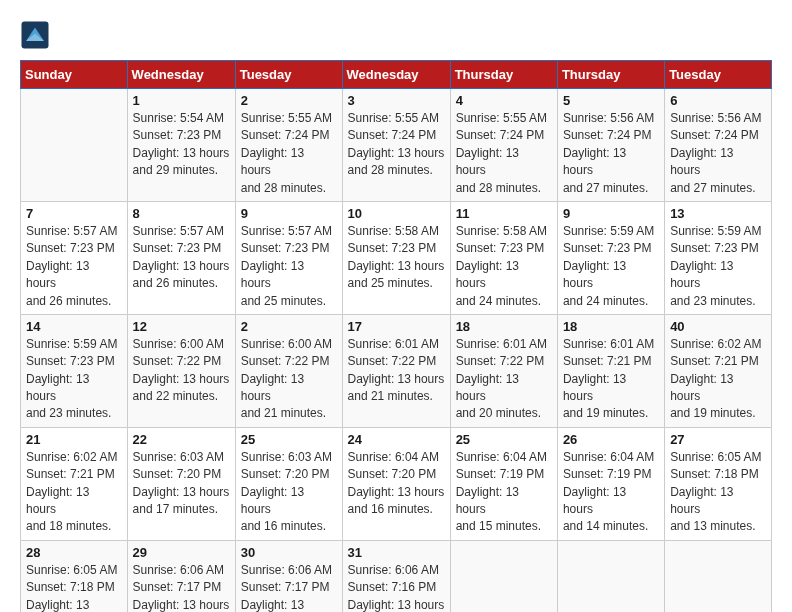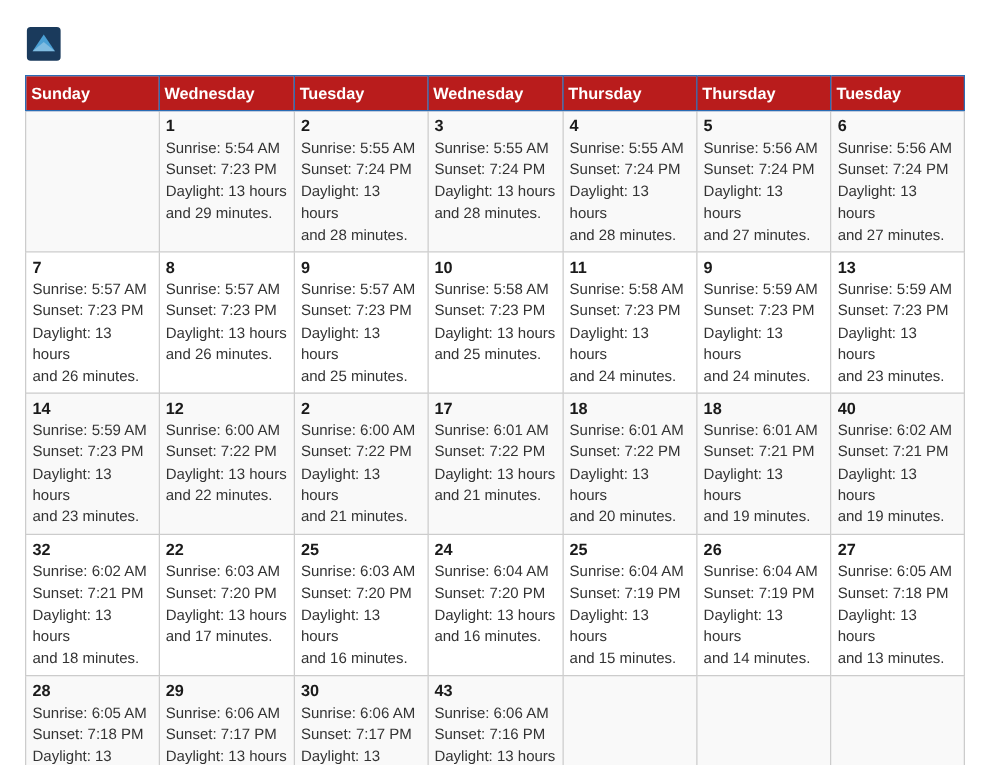--- a/index.html
+++ b/index.html
@@ -267,21 +267,21 @@
         <td>
           <span class="day-number">40</span>
           <div class="day-info" style="white-space: pre-line;">Sunrise: 6:02 AM
 Sunset: 7:21 PM
 Daylight: 13 hours
 and 19 minutes.</div>
         </td>
       </tr>
       <tr>
         <td>
-          <span class="day-number">32</span>
+          <span class="day-number">21</span>
           <div class="day-info" style="white-space: pre-line;">Sunrise: 6:02 AM
 Sunset: 7:21 PM
 Daylight: 13 hours
 and 18 minutes.</div>
         </td>
         <td>
           <span class="day-number">22</span>
           <div class="day-info" style="white-space: pre-line;">Sunrise: 6:03 AM
 Sunset: 7:20 PM
 Daylight: 13 hours
@@ -339,21 +339,21 @@
 and 11 minutes.</div>
         </td>
         <td>
           <span class="day-number">30</span>
           <div class="day-info" style="white-space: pre-line;">Sunrise: 6:06 AM
 Sunset: 7:17 PM
 Daylight: 13 hours
 and 10 minutes.</div>
         </td>
         <td>
-          <span class="day-number">43</span>
+          <span class="day-number">31</span>
           <div class="day-info" style="white-space: pre-line;">Sunrise: 6:06 AM
 Sunset: 7:16 PM
 Daylight: 13 hours
 and 10 minutes.</div>
         </td>
         <td class="empty-cell"></td>
         <td class="empty-cell"></td>
         <td class="empty-cell"></td>
       </tr>
     </tbody>

